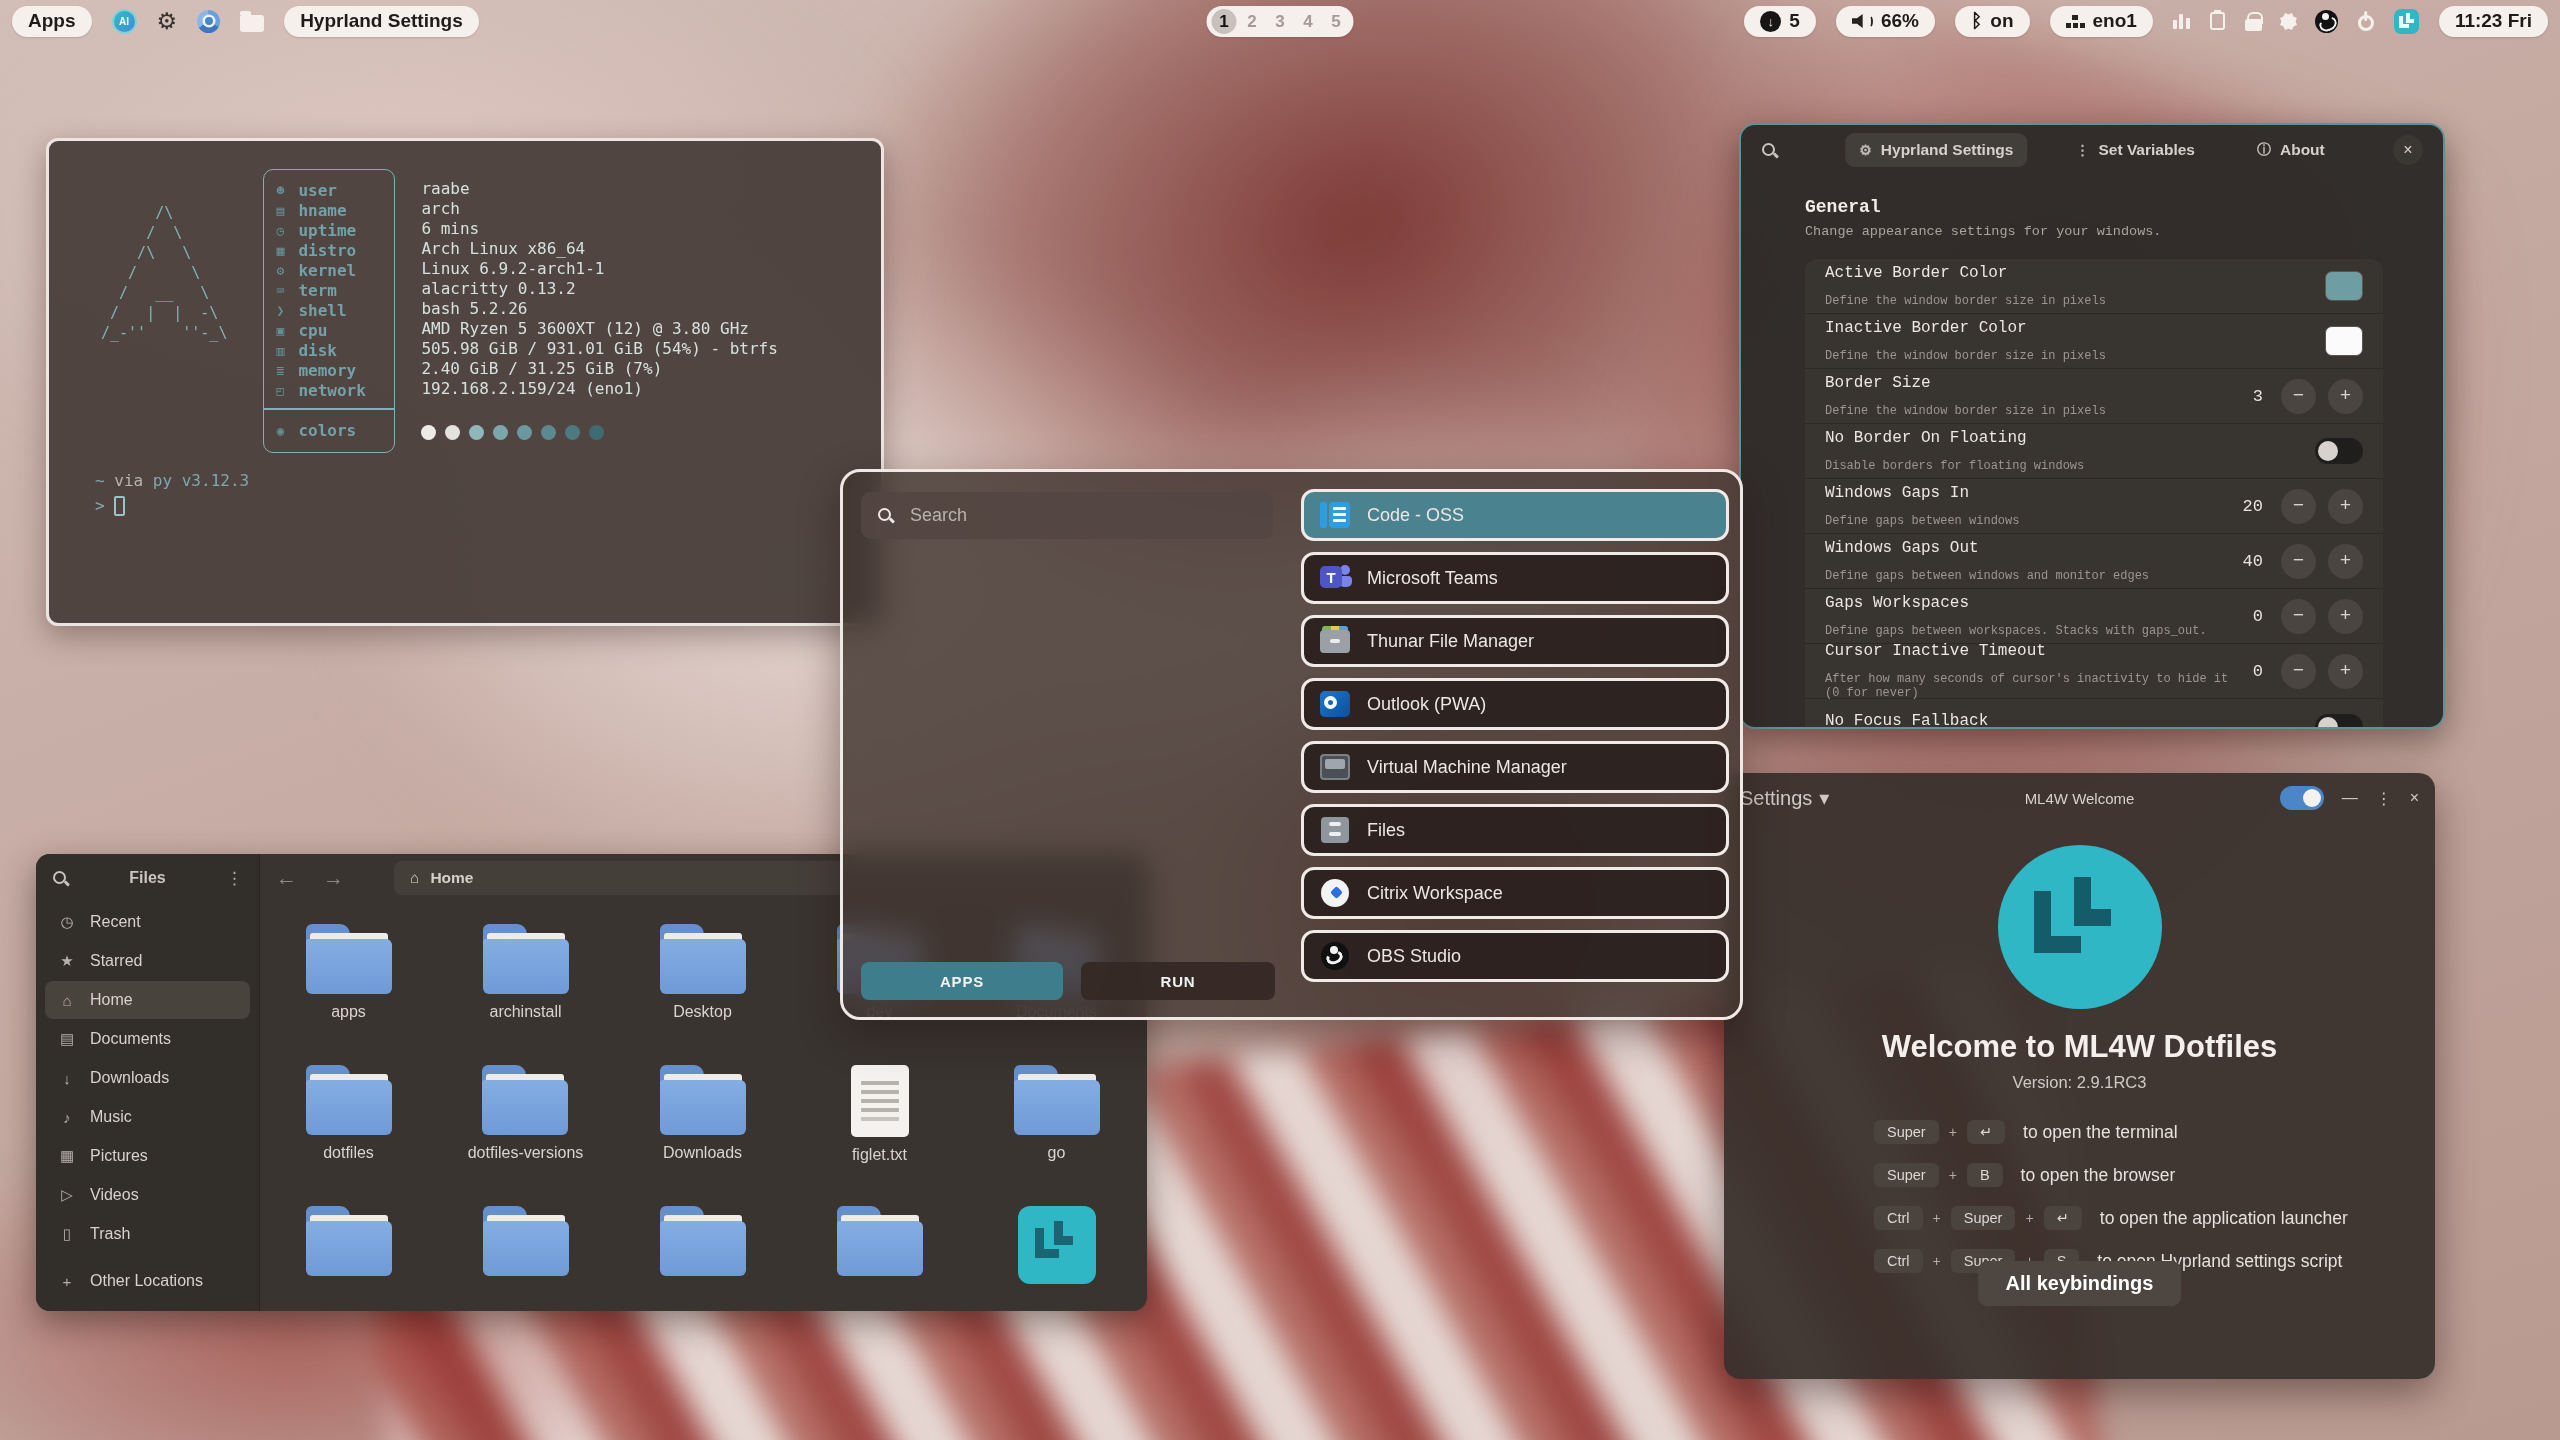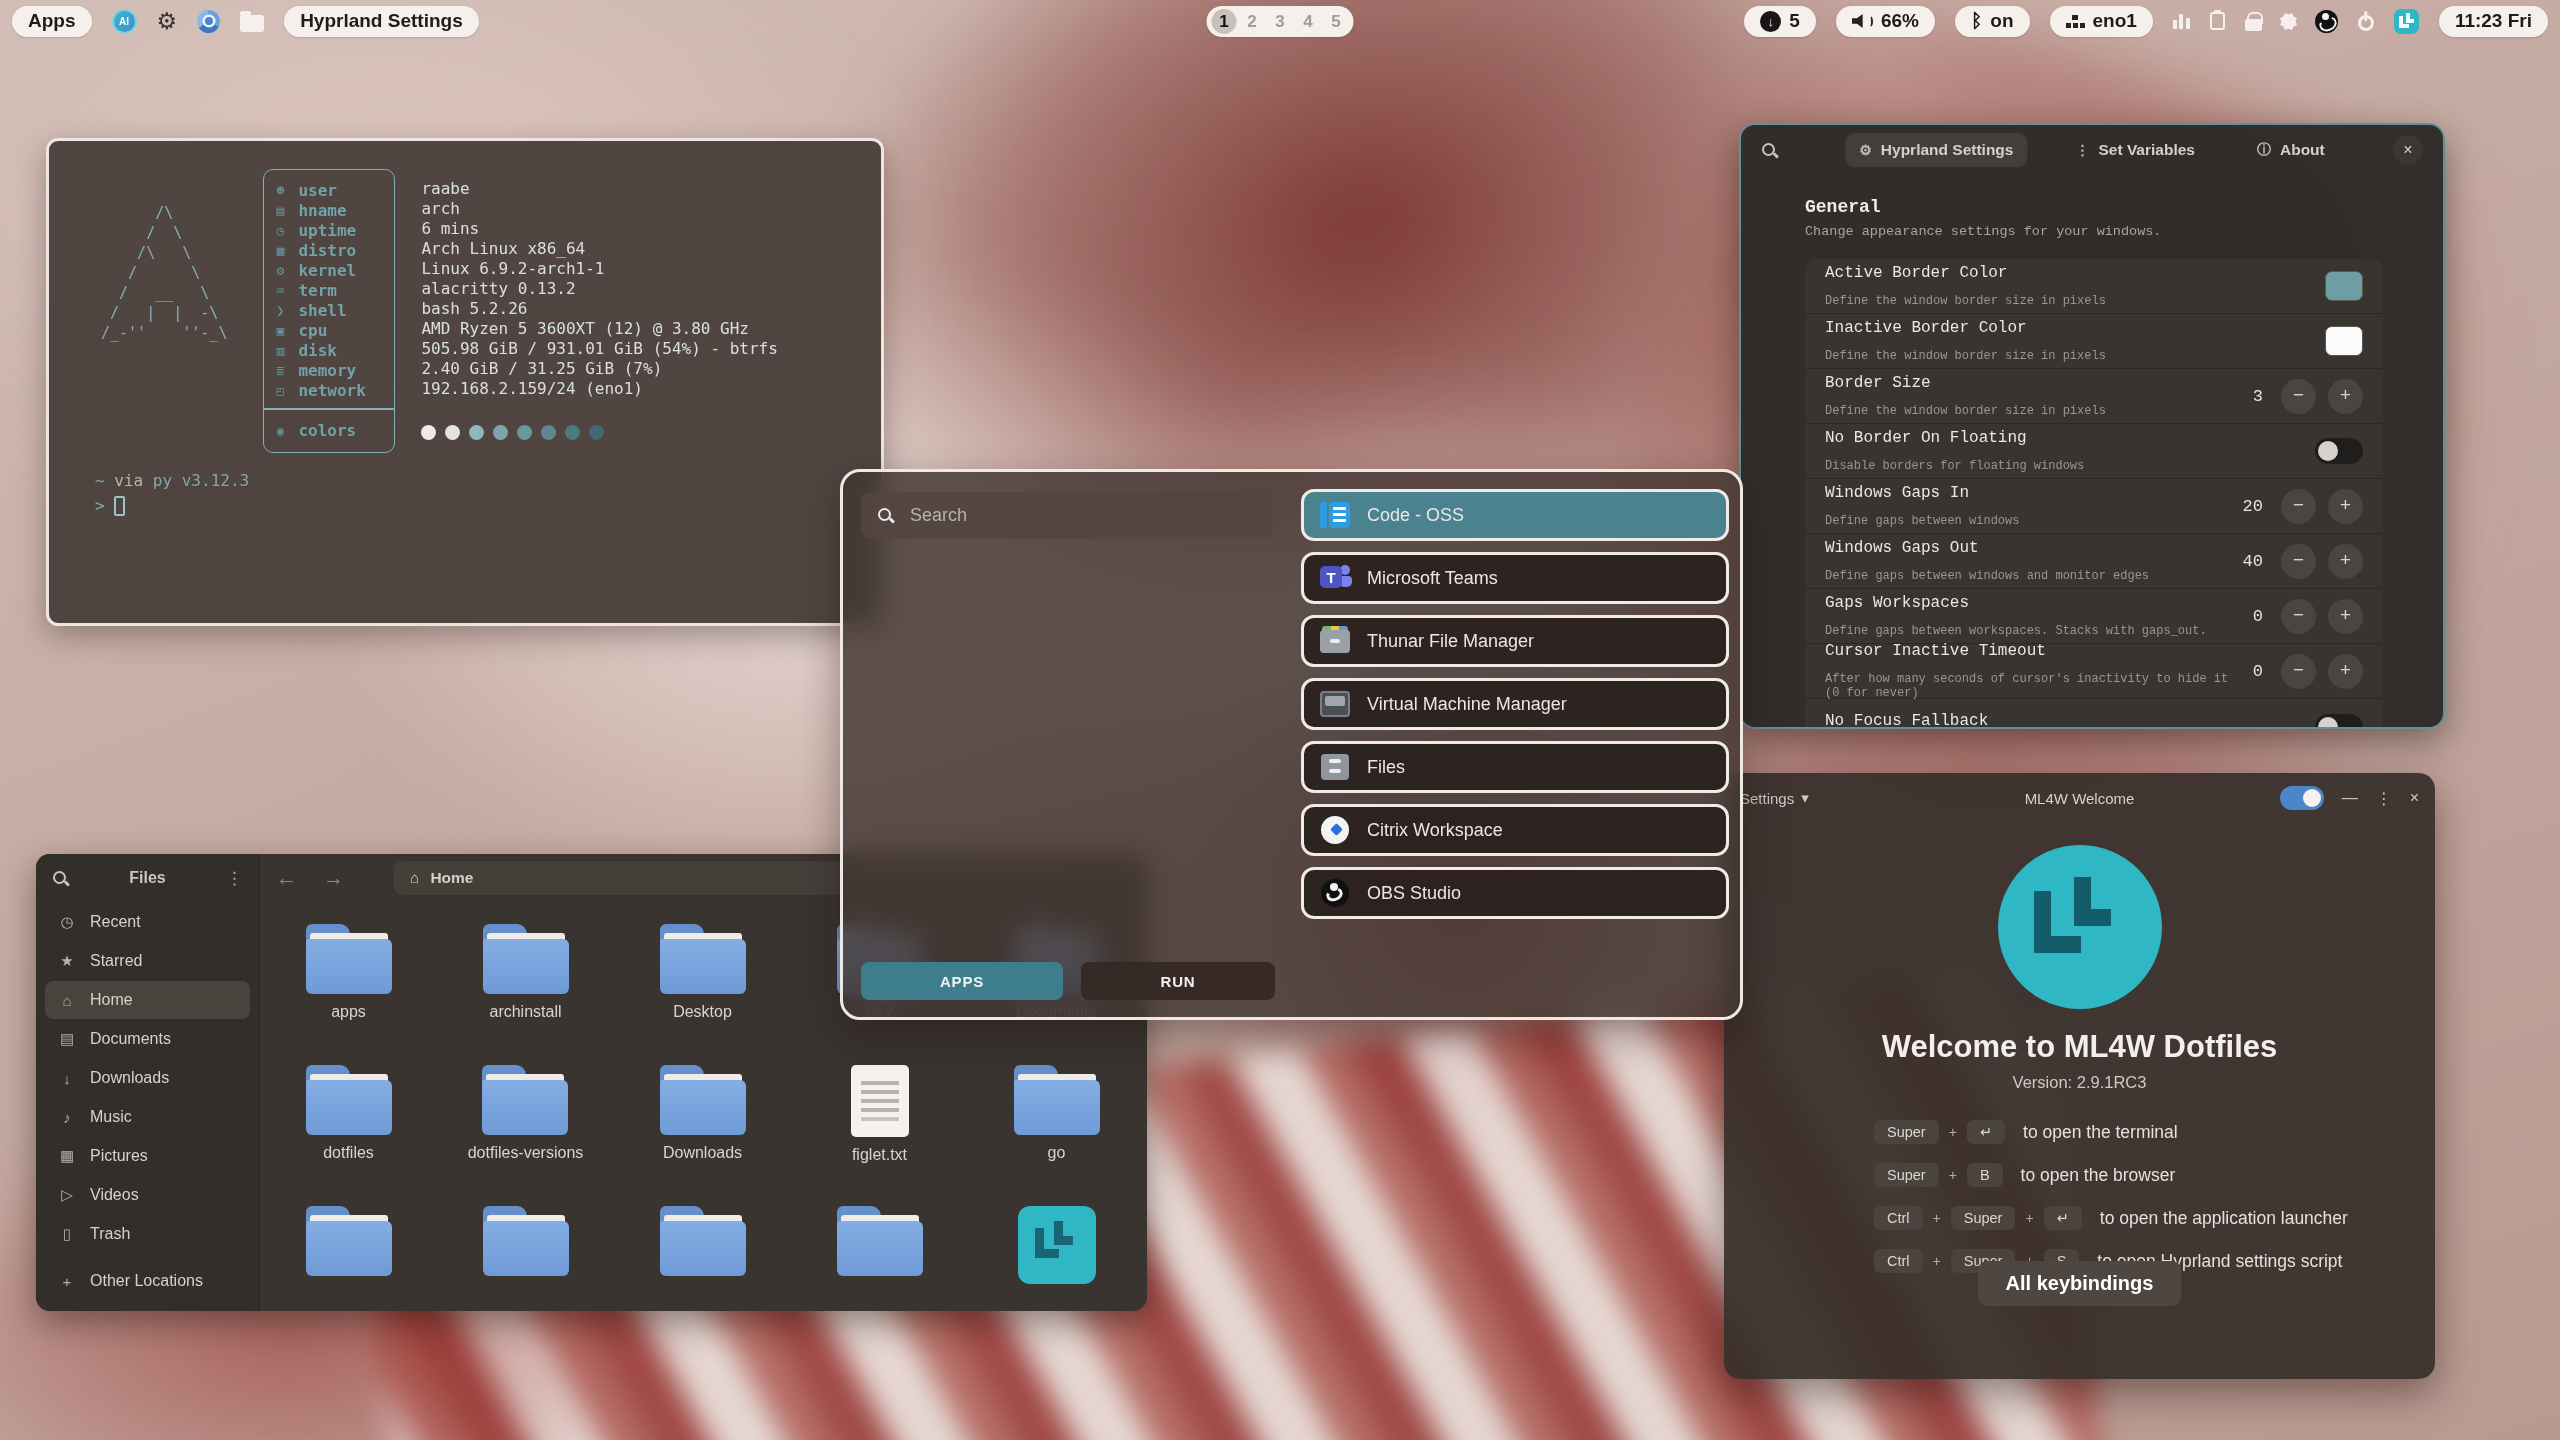--- a/index.html
+++ b/index.html
@@ -179,21 +179,21 @@
   .txtfile::before{content:"";position:absolute;left:10px;top:16px;width:38px;height:3.5px;background:#b5b1ad;box-shadow:0 9px 0 #b5b1ad,0 18px 0 #b5b1ad,0 27px 0 #b5b1ad,0 36px 0 #c6c2be;border-radius:1px;}
   .mlthumb{width:78px;height:78px;border-radius:12px;background:#2fb7c6;position:relative;}
   .mlthumb i{position:absolute;border-left:9px solid #1a6474;border-bottom:9px solid #1a6474;display:block;}
   .mlthumb .a{left:17px;top:22px;width:24px;height:30px;}
   .mlthumb .b{left:36px;top:15px;width:19px;height:24px;}
 
   
   .welcome{position:absolute;left:1724px;top:773px;width:711px;height:606px;background:rgba(56,48,44,.94);
     backdrop-filter:blur(10px);border-radius:16px;z-index:25;box-shadow:0 14px 40px rgba(30,14,12,.45;);box-shadow:0 14px 40px rgba(30,14,12,.45);color:#e9e3df;}
   .w-head{height:50px;display:flex;align-items:center;padding:0 16px;position:relative;}
-  .w-menu{display:flex;align-items:center;gap:7px;font-size:15px;color:#cfc9c4;}
+  .w-menu{display:flex;align-items:center;gap:7px;font-size:20px;color:#cfc9c4;}
   .w-title{position:absolute;left:50%;transform:translateX(-50%);font-size:15px;color:#d8d2cd;}
   .w-ctls{margin-left:auto;display:flex;align-items:center;gap:18px;color:#cfc9c4;font-size:16px;}
   .w-logo{position:absolute;left:50%;top:72px;transform:translateX(-50%);width:164px;height:164px;border-radius:50%;background:#2fb7c6;}
   .w-logo i{position:absolute;border-left:17px solid #155c6b;border-bottom:17px solid #155c6b;display:block;}
   .w-logo .a{left:36px;top:46px;width:47px;height:62px;}
   .w-logo .b{left:76px;top:32px;width:37px;height:49px;}
   .w-heading{position:absolute;left:0;right:0;top:256px;text-align:center;font-size:31px;font-weight:bold;color:#f4efeb;}
   .w-version{position:absolute;left:0;right:0;top:300px;text-align:center;font-size:16.5px;color:#cfc9c4;}
   .w-keys{position:absolute;left:150px;top:344px;display:flex;flex-direction:column;gap:13px;}
   .krow{display:flex;align-items:center;gap:10px;height:30px;}
@@ -765,20 +765,27 @@
       </div>
       <div class="l-item">
         <span class="appico i-thunar">
             <span class="tabs"></span>
             <span class="dr"></span>
             <span class="hd"></span>
           </span>
         <span class="lbl">Thunar File Manager</span>
       </div>
       <div class="l-item">
+        <span class="appico i-outlook">
+            <span class="sq"></span>
+            <span class="o"></span>
+          </span>
+        <span class="lbl">Outlook (PWA)</span>
+      </div>
+      <div class="l-item">
         <span class="appico i-vmm">
             <span class="sq"></span>
             <span class="scr"></span>
           </span>
         <span class="lbl">Virtual Machine Manager</span>
       </div>
       <div class="l-item">
         <span class="appico i-files">
             <span class="dr"></span>
             <span class="h1"></span>

